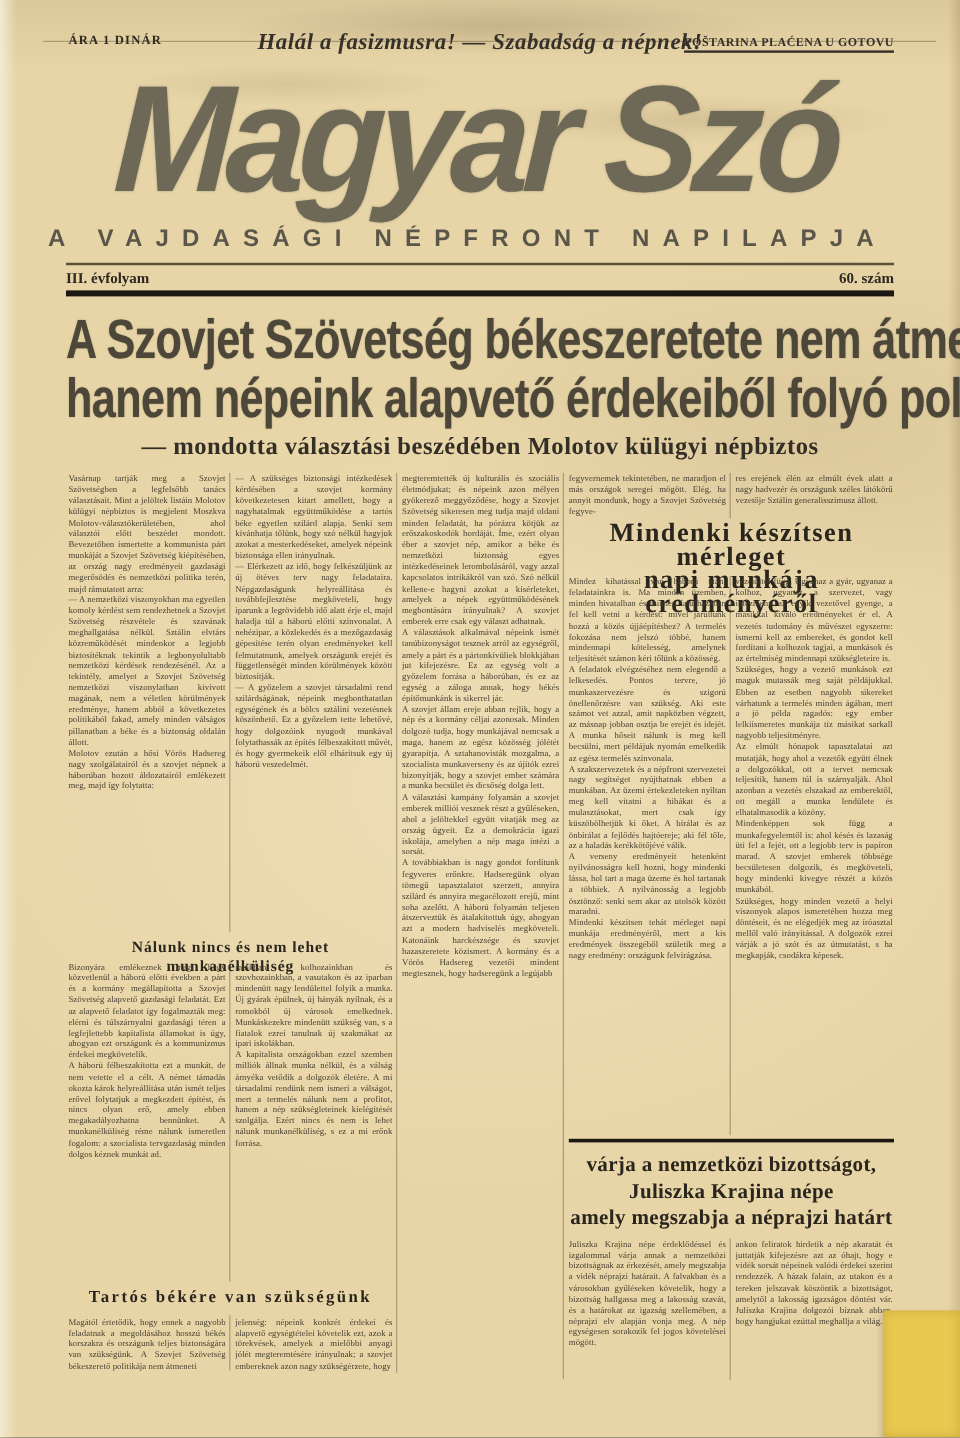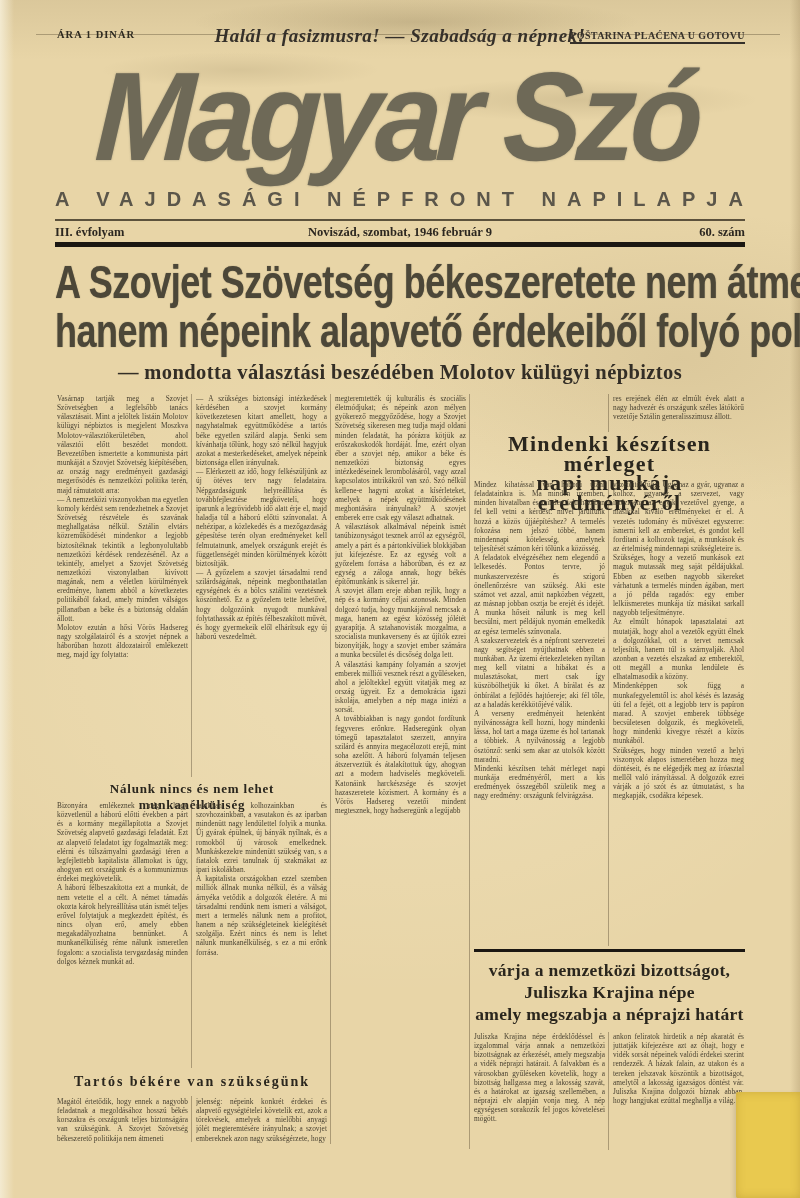--- a/index.html
+++ b/index.html
@@ -29,21 +29,21 @@
   .postage{right:55px;top:30px;font-size:10px;font-weight:bold;color:#35302a;border-bottom:2px solid #35302a;padding-bottom:1px;letter-spacing:.4px;}
   
   .masthead-title{
     left:0;top:48px;width:800px;text-align:center;white-space:nowrap;
     font-family:"Liberation Sans",sans-serif;font-weight:900;font-style:italic;
     font-size:119px;line-height:130px;letter-spacing:-6px;color:var(--masthead-gray);
     transform:scaleY(1.06) skewX(-3deg);transform-origin:50% 0;
     text-shadow:0 0 2px rgba(110,105,87,.55);
   }
   .masthead-subtitle{
-    left:55px;top:188px;width:690px;text-align:center;white-space:nowrap;overflow:hidden;
+    left:40px;top:188px;width:690px;text-align:center;white-space:nowrap;overflow:hidden;
     font-family:"Liberation Sans",sans-serif;font-weight:bold;font-size:20px;
     letter-spacing:11px;color:#5b564a;
   }
   
   .dateline{
     left:55px;top:219px;width:690px;height:22px;
     border-top:2px solid rgba(45,38,24,.75);
     display:flex;align-items:center;justify-content:space-between;
     font-size:12.5px;font-weight:bold;color:#2c2720;
   }
@@ -89,40 +89,40 @@
   <div class="abs topbar-rule"></div>
   <div class="abs price">ÁRA 1 DINÁR</div>
   <div class="abs slogan">Halál a fasizmusra! — Szabadság a népnek!</div>
   <div class="abs postage">POŠTARINA PLAĆENA U GOTOVU</div>
 
   <div class="abs masthead-title">Magyar Szó</div>
   <div class="abs masthead-subtitle">A VAJDASÁGI NÉPFRONT NAPILAPJA</div>
 
   <div class="abs dateline">
     <span>III. évfolyam</span>
-    <span class="mid">Noviszád, szombat, 1946 február 9</span>
     <span>60. szám</span>
   </div>
   <div class="abs thick-rule"></div>
 
   <div class="abs headline-line hl1">A Szovjet Szövetség békeszeretete nem átmeneti</div>
   <div class="abs headline-line hl2">hanem népeink alapvető érdekeiből folyó politika</div>
   <div class="abs subheadline">— mondotta választási beszédében Molotov külügyi népbiztos</div>
 
   <div class="col" style="left:57px;top:394px;height:382px;">Vasárnap tartják meg a Szovjet Szövetségben a legfelsőbb tanács választásait. Mint a jelöltek listáin Molotov külügyi népbiztos is megjelent Moszkva Molotov-választókerületében, ahol választói előtt beszédet mondott. Bevezetőben ismertette a kommunista párt munkáját a Szovjet Szövetség kiépítésében, az ország nagy eredményeit gazdasági megerősödés és nemzetközi politika terén, majd rámutatott arra:
 — A nemzetközi viszonyokban ma egyetlen komoly kérdést sem rendezhetnek a Szovjet Szövetség részvétele és szavának meghallgatása nélkül. Sztálin elvtárs közreműködését mindenkor a legjobb biztosítéknak tekintik a legbonyolultabb nemzetközi kérdések rendezésénél. Az a tekintély, amelyet a Szovjet Szövetség nemzetközi viszonylatban kivívott magának, nem a véletlen körülmények eredménye, hanem abból a következetes politikából fakad, amely minden válságos pillanatban a béke és a biztonság oldalán állott.
 Molotov ezután a hősi Vörös Hadsereg nagy szolgálatairól és a szovjet népnek a háborúban hozott áldozatairól emlékezett meg, majd így folytatta:</div>
   <div class="col" style="left:196px;top:394px;height:382px;">— A szükséges biztonsági intézkedések kérdésében a szovjet kormány következetesen kitart amellett, hogy a nagyhatalmak együttműködése a tartós béke egyetlen szilárd alapja. Senki sem kívánhatja tőlünk, hogy szó nélkül hagyjuk azokat a mesterkedéseket, amelyek népeink biztonsága ellen irányulnak.
 — Elérkezett az idő, hogy felkészüljünk az új ötéves terv nagy feladataira. Népgazdaságunk helyreállítása és továbbfejlesztése megköveteli, hogy iparunk a legrövidebb idő alatt érje el, majd haladja túl a háború előtti színvonalat. A nehézipar, a közlekedés és a mezőgazdaság gépesítése terén olyan eredményeket kell felmutatnunk, amelyek országunk erejét és függetlenségét minden körülmények között biztosítják.
 — A győzelem a szovjet társadalmi rend szilárdságának, népeink megbonthatatlan egységének és a bölcs sztálini vezetésnek köszönhető. Ez a győzelem tette lehetővé, hogy dolgozóink nyugodt munkával folytathassák az építés félbeszakított művét, és hogy gyermekeik elől elhárítsuk egy új háború veszedelmét.</div>
   <div class="col" style="left:335px;top:394px;height:750px;">megteremtették új kulturális és szociális életmódjukat; és népeink azon mélyen gyökerező meggyőződése, hogy a Szovjet Szövetség sikeresen meg tudja majd oldani minden feladatát, ha pórázra kötjük az erőszakoskodók hordáját. Íme, ezért olyan éber a szovjet nép, amikor a béke és nemzetközi biztonság egyes intézkedéseinek lerombolásáról, vagy azzal kapcsolatos intrikákról van szó. Szó nélkül kellene-e hagyni azokat a kísérleteket, amelyek a népek együttműködésének megbontására irányulnak? A szovjet emberek erre csak egy választ adhatnak.
 A választások alkalmával népeink ismét tanúbizonyságot tesznek arról az egységről, amely a párt és a pártonkívüliek blokkjában jut kifejezésre. Ez az egység volt a győzelem forrása a háborúban, és ez az egység a záloga annak, hogy békés építőmunkánk is sikerrel jár.
 A szovjet állam ereje abban rejlik, hogy a nép és a kormány céljai azonosak. Minden dolgozó tudja, hogy munkájával nemcsak a maga, hanem az egész közösség jólétét gyarapítja. A sztahanovisták mozgalma, a szocialista munkaverseny és az újítók ezrei bizonyítják, hogy a szovjet ember számára a munka becsület és dicsőség dolga lett.
 A választási kampány folyamán a szovjet emberek milliói vesznek részt a gyűléseken, ahol a jelöltekkel együtt vitatják meg az ország ügyeit. Ez a demokrácia igazi iskolája, amelyben a nép maga intézi a sorsát.
 A továbbiakban is nagy gondot fordítunk fegyveres erőnkre. Hadseregünk olyan tömegű tapasztalatot szerzett, annyira szilárd és annyira megacélozott erejű, mint soha azelőtt. A háború folyamán teljesen átszerveztük és átalakítottuk úgy, ahogyan azt a modern hadviselés megköveteli. Katonáink harckészsége és szovjet hazaszeretete közismert. A kormány és a Vörös Hadsereg vezetői mindent megtesznek, hogy hadseregünk a legújabb</div>
+  <div class="col" style="left:474px;top:394px;height:38px;">fegyvernemek tekintetében, ne maradjon el más országok seregei mögött. Elég, ha annyit mondunk, hogy a Szovjet Szövetség fegyve-</div>
   <div class="col" style="left:613px;top:394px;height:38px;">res erejének élén az elmúlt évek alatt a nagy hadvezér és országunk széles látókörű vezetője Sztálin generalisszimusz állott.</div>
 
   <div class="sec-head head-mindenki">
     <div>Mindenki készítsen mérleget</div>
     <div>napi munkája eredményéről</div>
   </div>
   <div class="col" style="left:474px;top:480px;height:466px;">Mindez kihatással van háború utáni feladatainkra is. Ma minden üzemben, minden hivatalban és minden falu házában fel kell vetni a kérdést: mivel járultunk hozzá a közös újjáépítéshez? A termelés fokozása nem jelszó többé, hanem mindennapi kötelesség, amelynek teljesítését számon kéri tőlünk a közösség.
 A feladatok elvégzéséhez nem elegendő a lelkesedés. Pontos tervre, jó munkaszervezésre és szigorú önellenőrzésre van szükség. Aki este számot vet azzal, amit napközben végzett, az másnap jobban osztja be erejét és idejét. A munka hőseit nálunk is meg kell becsülni, mert példájuk nyomán emelkedik az egész termelés színvonala.
 A szakszervezetek és a népfront szervezetei nagy segítséget nyújthatnak ebben a munkában. Az üzemi értekezleteken nyíltan meg kell vitatni a hibákat és a mulasztásokat, mert csak így küszöbölhetjük ki őket. A bírálat és az önbírálat a fejlődés hajtóereje; aki fél tőle, az a haladás kerékkötőjévé válik.
 A verseny eredményeit hetenként nyilvánosságra kell hozni, hogy mindenki lássa, hol tart a maga üzeme és hol tartanak a többiek. A nyilvánosság a legjobb ösztönző: senki sem akar az utolsók között maradni.

